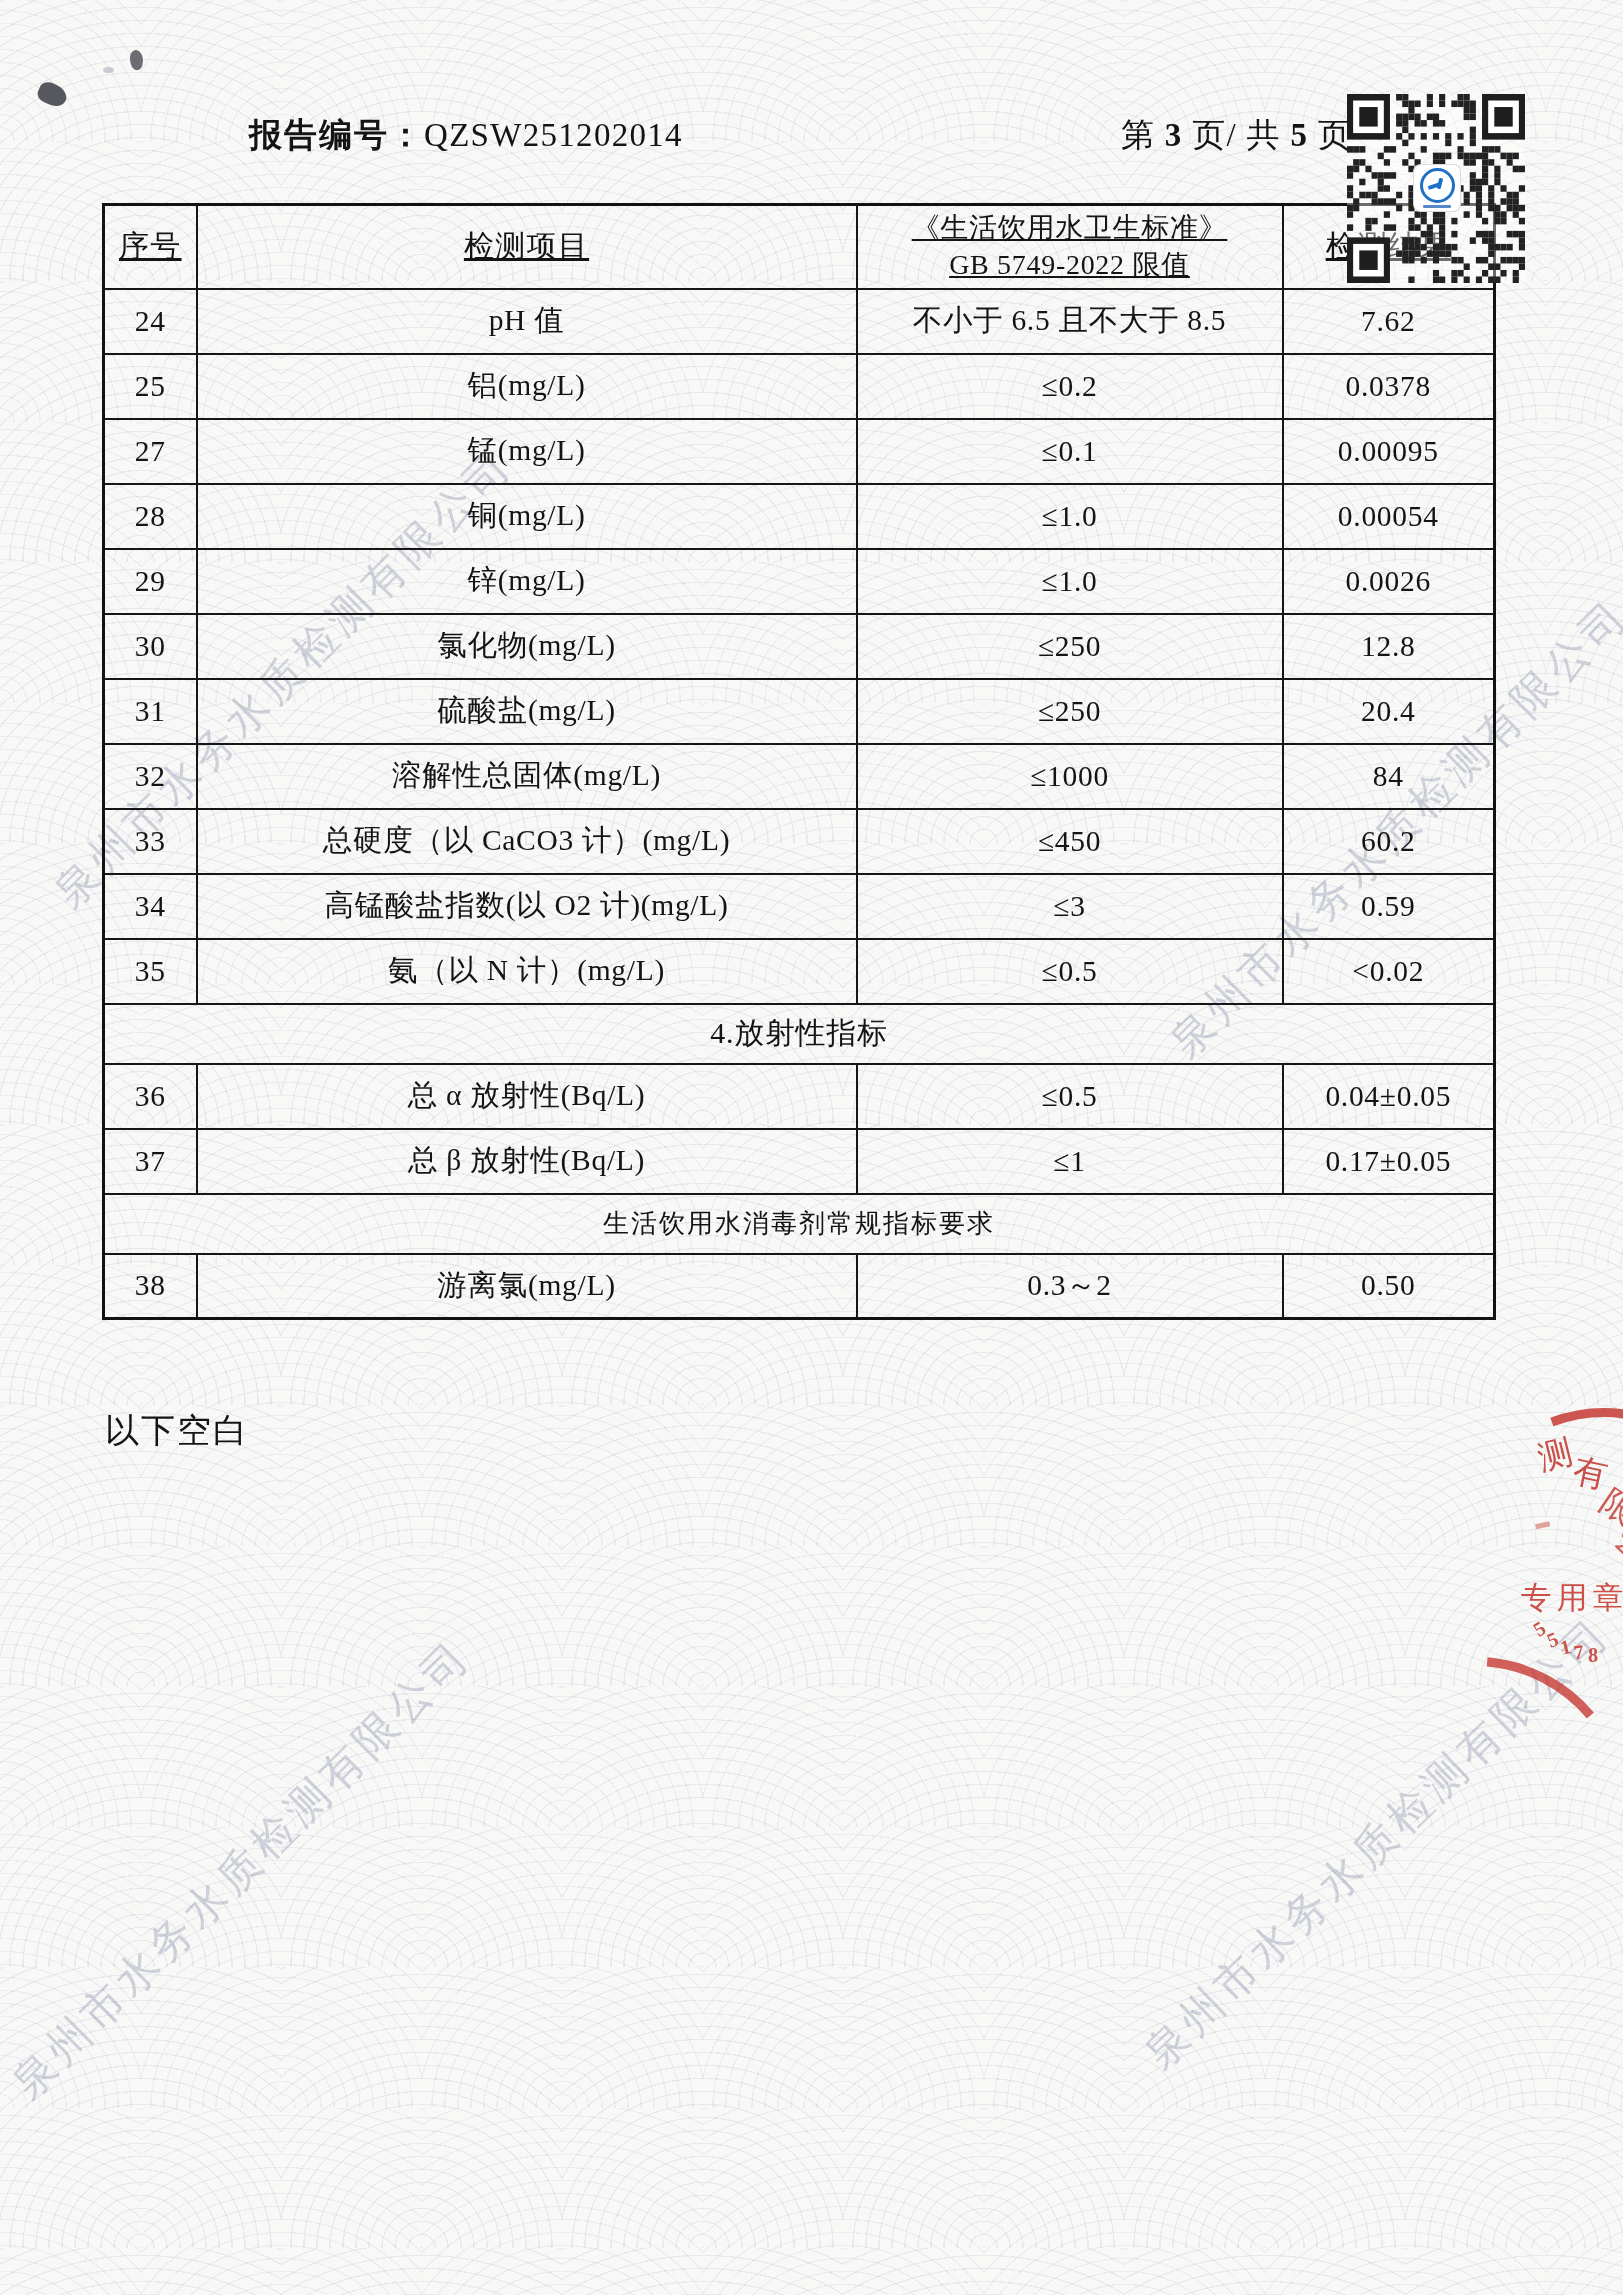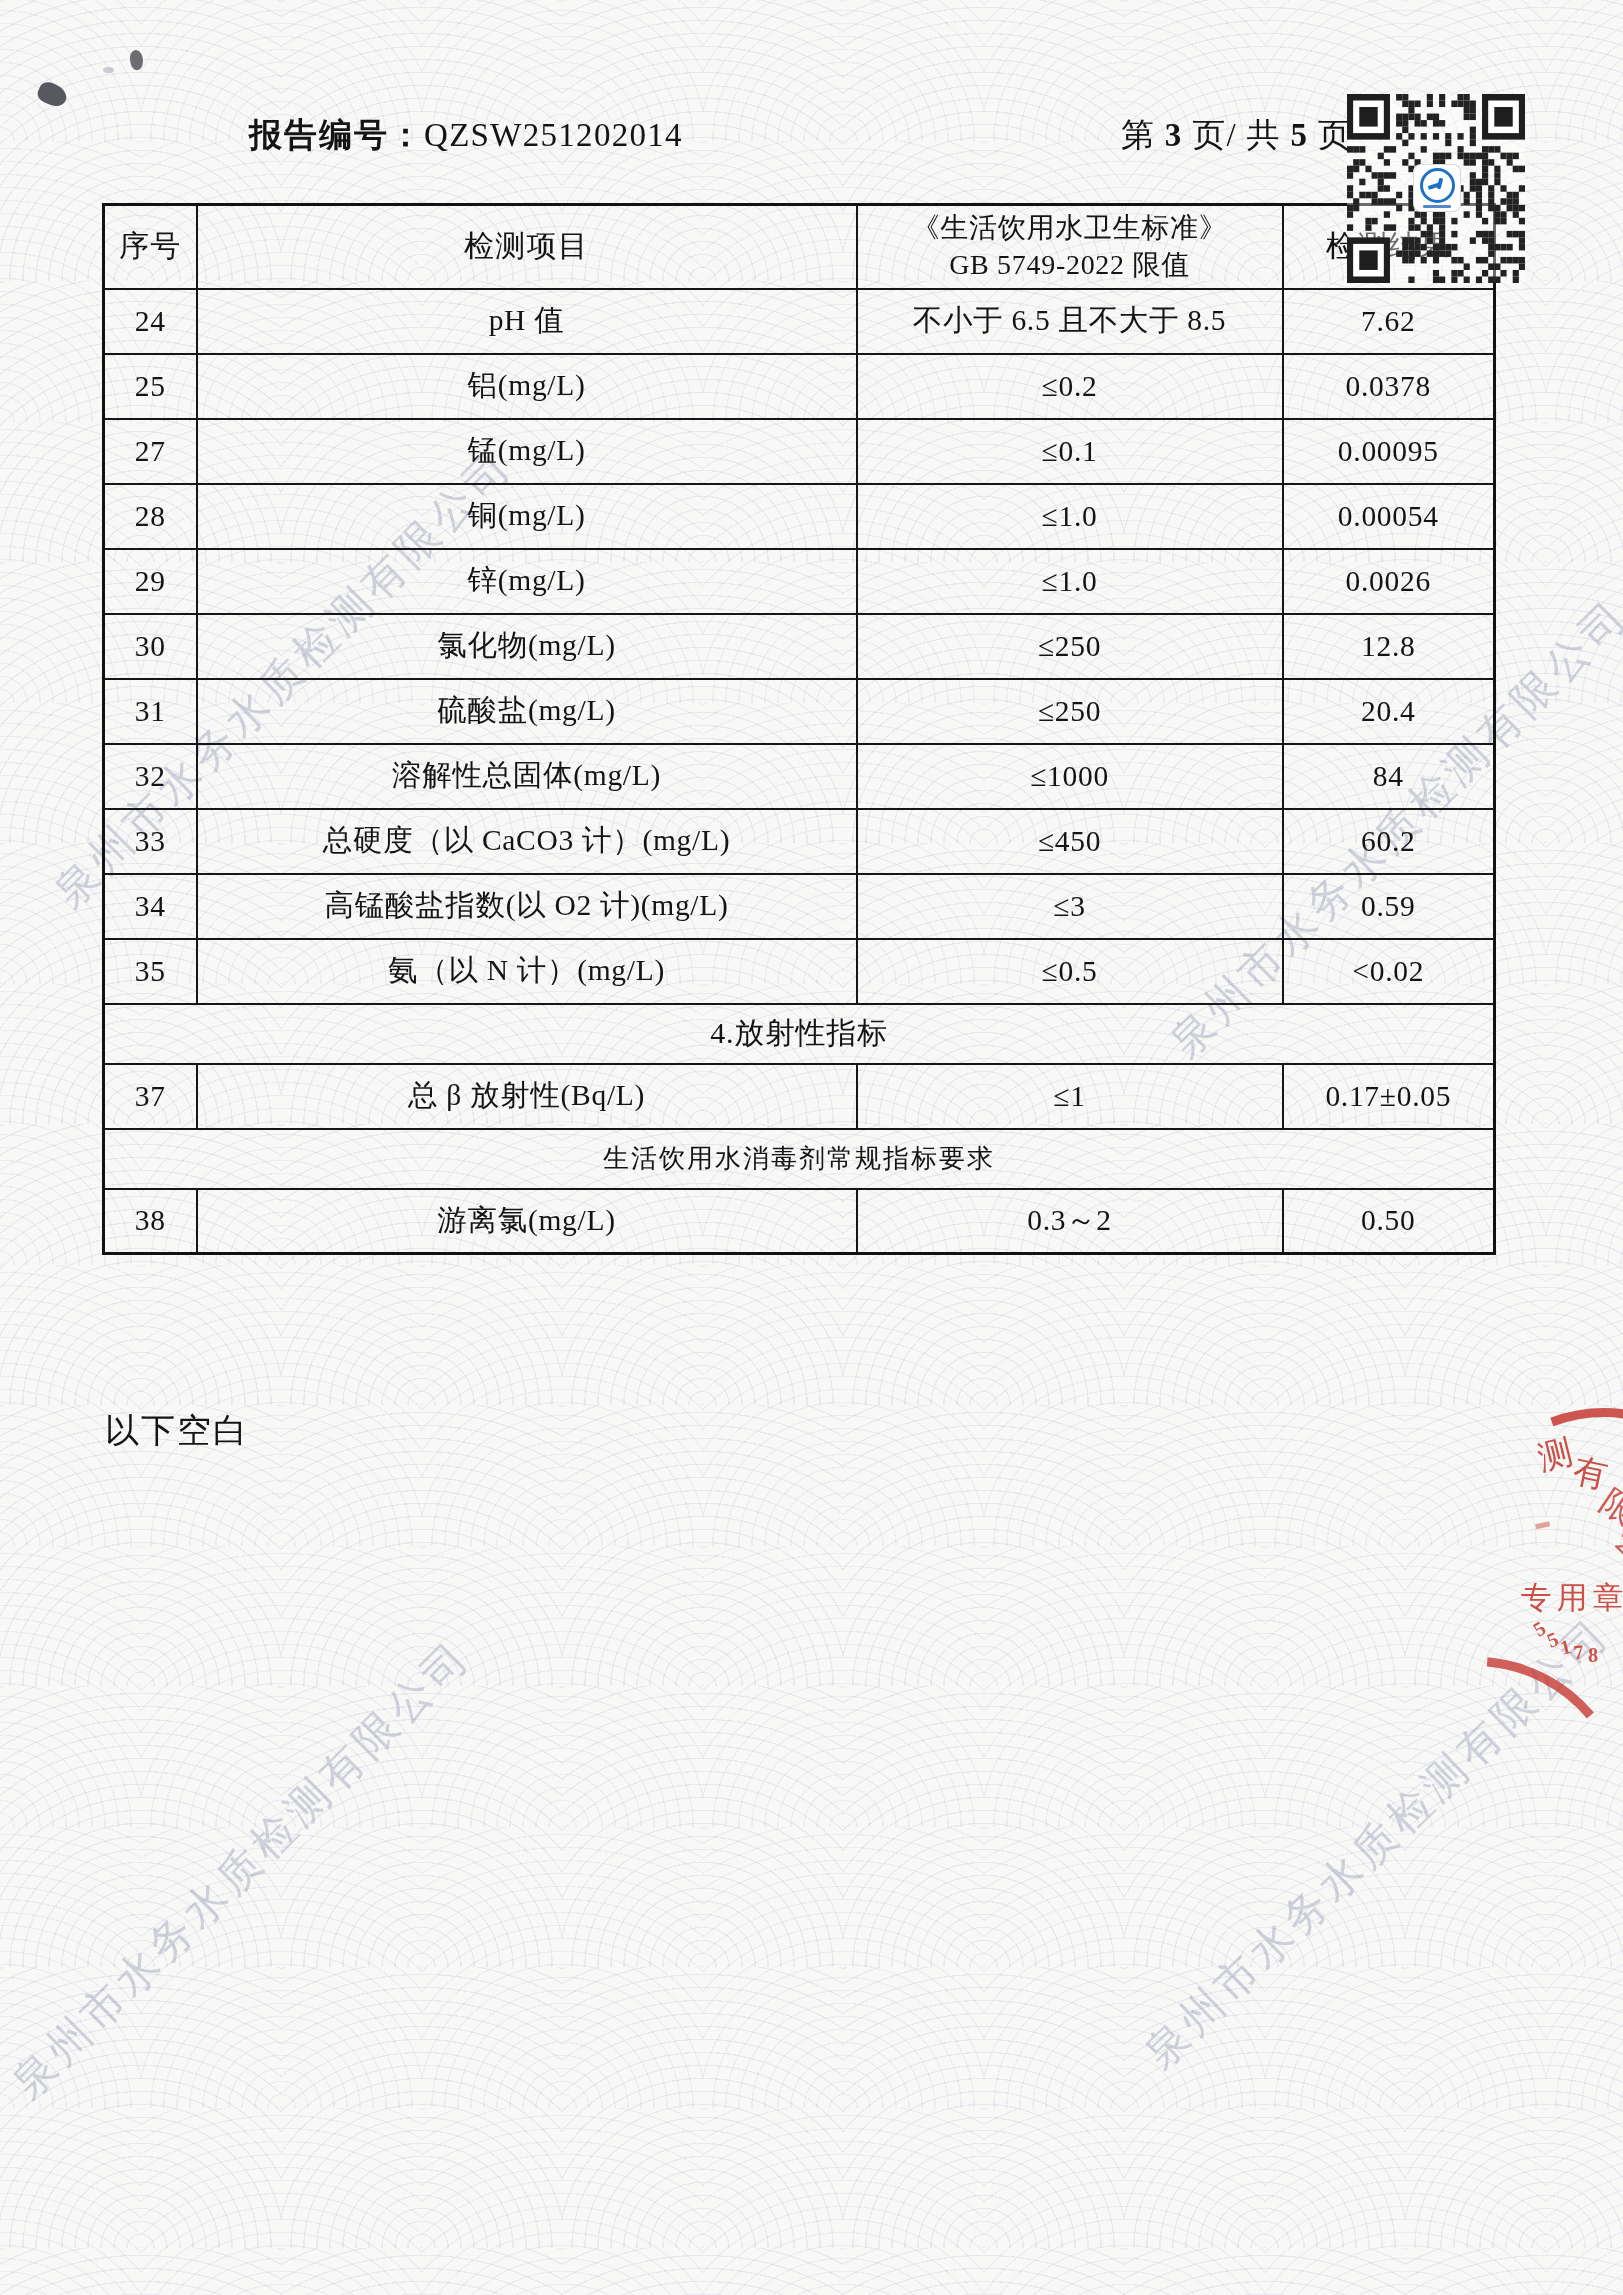--- a/index.html
+++ b/index.html
@@ -42,21 +42,21 @@
   
   table.report-table{
     position:absolute;left:102px;top:203px;width:1392px;z-index:3;
     border-collapse:collapse;table-layout:fixed;background:transparent;
   }
   table.report-table th,table.report-table td{
     border:2px solid #161616;text-align:center;vertical-align:middle;
     font-weight:400;padding:0 3.9px;overflow:hidden;
   }
   table.report-table{border:3.3px solid #121212;}
-  thead tr{height:84px;}
+  thead tr{height:84px;text-decoration:underline;}
   tbody tr{height:65px;}
   tbody tr.section-row{height:60px;}
   th{font-size:30px;letter-spacing:1.3px;}
   td{font-size:29.5px;letter-spacing:0.7px;}
   .std-line{font-size:28px;line-height:1.3;letter-spacing:0.7px;}
   td.sec-left{text-align:left;padding-left:15.7px;font-size:30px;}
   td.sec-center{text-align:center;font-size:26px;letter-spacing:2px;}
   
   .below-blank{position:absolute;left:105px;top:1408px;z-index:3;font-size:34px;letter-spacing:2px;}
   
@@ -180,20 +180,26 @@
           <td>0.59</td>
         </tr>
         <tr>
           <td>35</td>
           <td>氨（以 N 计）(mg/L)</td>
           <td>≤0.5</td>
           <td>&lt;0.02</td>
         </tr>
         <tr class="section-row">
           <td colspan="4" class="sec-left">4.放射性指标</td>
+        </tr>
+        <tr>
+          <td>36</td>
+          <td>总 α 放射性(Bq/L)</td>
+          <td>≤0.5</td>
+          <td>0.04±0.05</td>
         </tr>
         <tr>
           <td>37</td>
           <td>总 β 放射性(Bq/L)</td>
           <td>≤1</td>
           <td>0.17±0.05</td>
         </tr>
         <tr class="section-row">
           <td colspan="4" class="sec-center">生活饮用水消毒剂常规指标要求</td>
         </tr>

